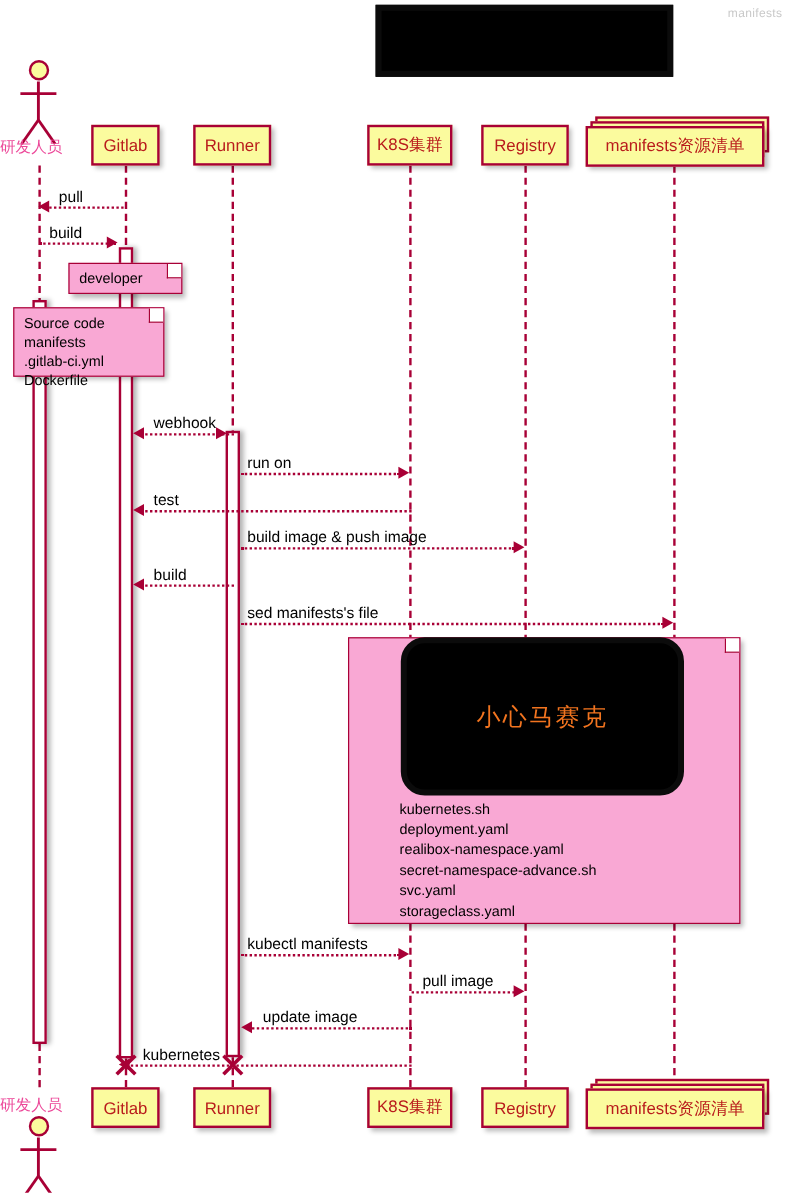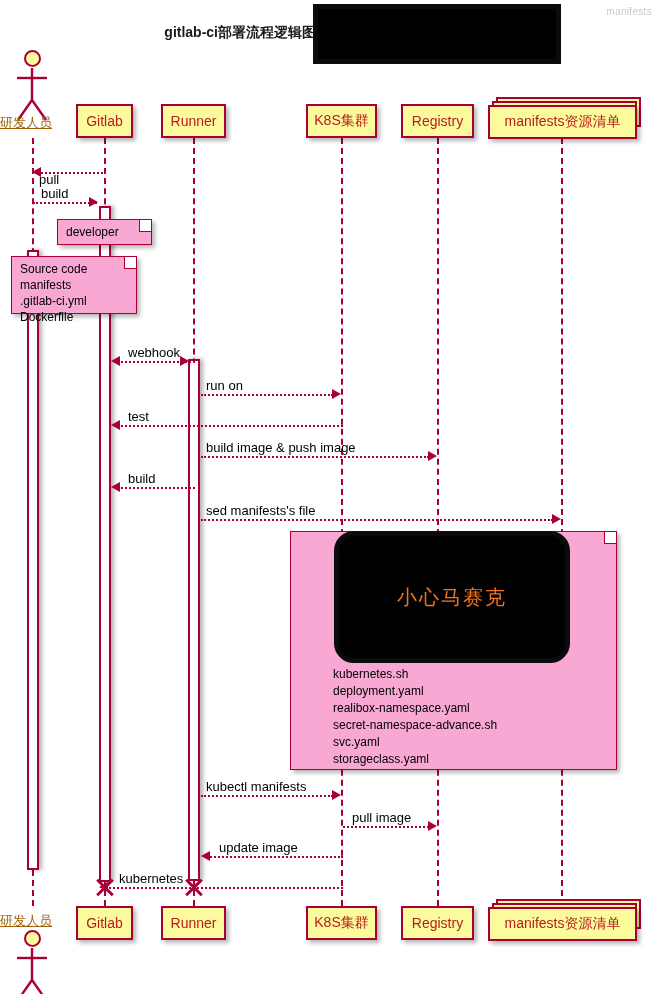--- a/index.html
+++ b/index.html
@@ -45,21 +45,21 @@
   }
   .pbox-stackA,.pbox-stackB{
     background:#FBFB9E;border:2px solid #A80036;box-sizing:border-box;
   }
 
   
   .actor-head{
     width:17px;height:17px;border-radius:50%;
     background:#FBFB9E;border:2px solid #A80036;box-sizing:border-box;
   }
-  .actor-label{font-size:13px;color:#a16207;white-space:nowrap;text-decoration:underline;}
+  .actor-label{font-size:13px;color:#ec4899;white-space:nowrap;}
 
   
   .lifeline{
     width:0;border-left:2px dashed #A80036;
   }
 
   
   .activation{
     background:#ffffff;border:2px solid #A80036;box-sizing:border-box;
     box-shadow:3px 0 4px rgba(0,0,0,.30);
@@ -104,21 +104,20 @@
   .destroy span.a{transform:rotate(45deg);}
   .destroy span.b{transform:rotate(-45deg);}
 </style>
 </head>
 <body>
 
 <div id="diagram">
 
   <div class="abs watermark">manifests</div>
 
-  <div class="abs title">gitlab-ci部署流程逻辑图</div>
 
   <div class="abs mosaic mosaic-title"></div>
 
   <div class="abs lifeline" style="left:32px;top:138px;height:768px;"></div>
   <div class="abs lifeline" style="left:104px;top:138px;height:768px;"></div>
   <div class="abs lifeline" style="left:193px;top:138px;height:768px;"></div>
   <div class="abs lifeline" style="left:341px;top:138px;height:768px;"></div>
   <div class="abs lifeline" style="left:437px;top:138px;height:768px;"></div>
   <div class="abs lifeline" style="left:561px;top:138px;height:768px;"></div>
 
@@ -139,21 +138,21 @@
 
   <div class="abs pbox" style="left:76px;top:104px;width:57px;">Gitlab</div>
   <div class="abs pbox" style="left:161px;top:104px;width:65px;">Runner</div>
   <div class="abs pbox" style="left:306px;top:104px;width:71px;">K8S集群</div>
   <div class="abs pbox" style="left:401px;top:104px;width:73px;">Registry</div>
 
   <div class="abs pbox-stackA" style="left:496px;top:97px;width:145px;height:30px;"></div>
   <div class="abs pbox-stackB" style="left:492px;top:101px;width:145px;height:30px;"></div>
   <div class="abs pbox" style="left:488px;top:105px;width:149px;">manifests资源清单</div>
 
-  <div class="abs msglabel" style="left:39px;top:156px;margin-top:16px;">pull</div>
+  <div class="abs msglabel" style="left:49px;top:156px;">pull</div>
   <div class="abs msgline" style="left:38px;top:172px;width:68px;"></div>
   <div class="abs arrow arrow-l" style="left:32px;top:167px;"></div>
 
   <div class="abs msglabel" style="left:41px;top:186px;">build</div>
   <div class="abs msgline" style="left:33px;top:202px;width:64px;"></div>
   <div class="abs arrow arrow-r" style="left:89px;top:197px;"></div>
 
   <div class="abs msglabel" style="left:128px;top:345px;">webhook</div>
   <div class="abs msgline" style="left:117px;top:361px;width:78px;"></div>
   <div class="abs arrow arrow-l" style="left:111px;top:356px;"></div>

